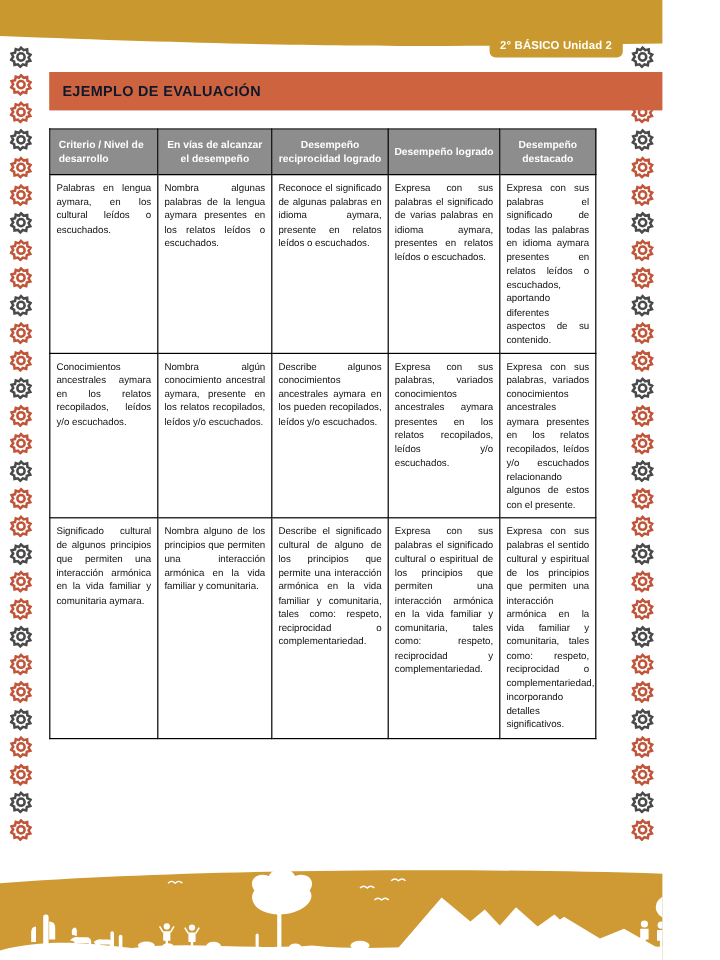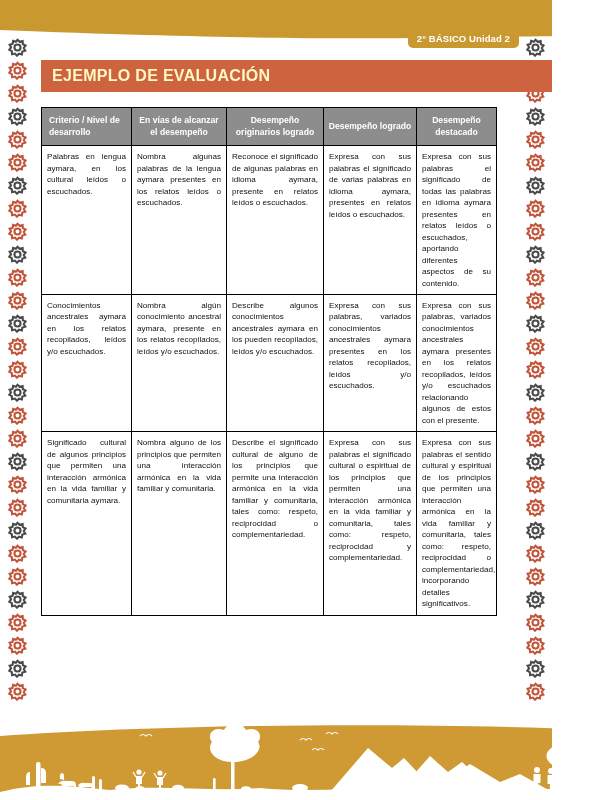--- a/index.html
+++ b/index.html
@@ -80,23 +80,23 @@
     margin-top: 32px;
     margin-left: 3px;
     margin-right: 5px;
     background: #ce6340;
     height: 32px;
     display: flex;
     align-items: center;
     padding-left: 11px;
   }
   .section-bar-text {
-    color: #fef9c3;
+    color: #0f172a;
     font-weight: bold;
-    font-size: 16px;
+    font-size: 12px;
     letter-spacing: 0.3px;
   }
 
   .intro {
     margin-top: 27px;
     margin-left: 3px;
     margin-right: 8px;
     font-size: 9.2px;
     color: #1a1a1a;
     line-height: 1.55;
@@ -537,21 +537,21 @@
         <col class="col1">
           <col class="col2">
           <col class="col3">
           <col class="col4">
           <col class="col5">
       </colgroup>
       <thead>
         <tr>
           <th>Criterio / Nivel de desarrollo</th>
           <th>En vías de alcanzar el desempeño</th>
-          <th>Desempeño originarios logrado</th>
+          <th>Desempeño reciprocidad logrado</th>
           <th>Desempeño logrado</th>
           <th>Desempeño destacado</th>
         </tr>
       </thead>
       <tbody>
         <tr class="r1">
           <td class="c1">Palabras en lengua aymara, en los cultural leídos o escuchados.</td>
           <td class="c2">Nombra algunas palabras de la lengua aymara presentes en los relatos leídos o escuchados.</td>
           <td>Reconoce el significado de algunas palabras en idioma aymara, presente en relatos leídos o escuchados.</td>
           <td>Expresa con sus palabras el significado de varias palabras en idioma aymara, presentes en relatos leídos o escuchados.</td>

